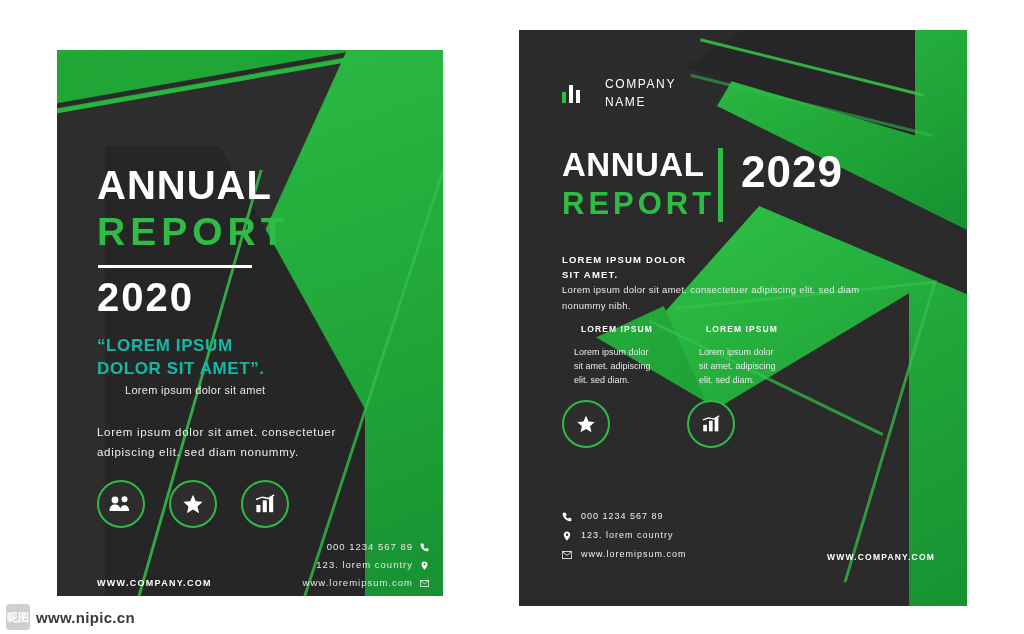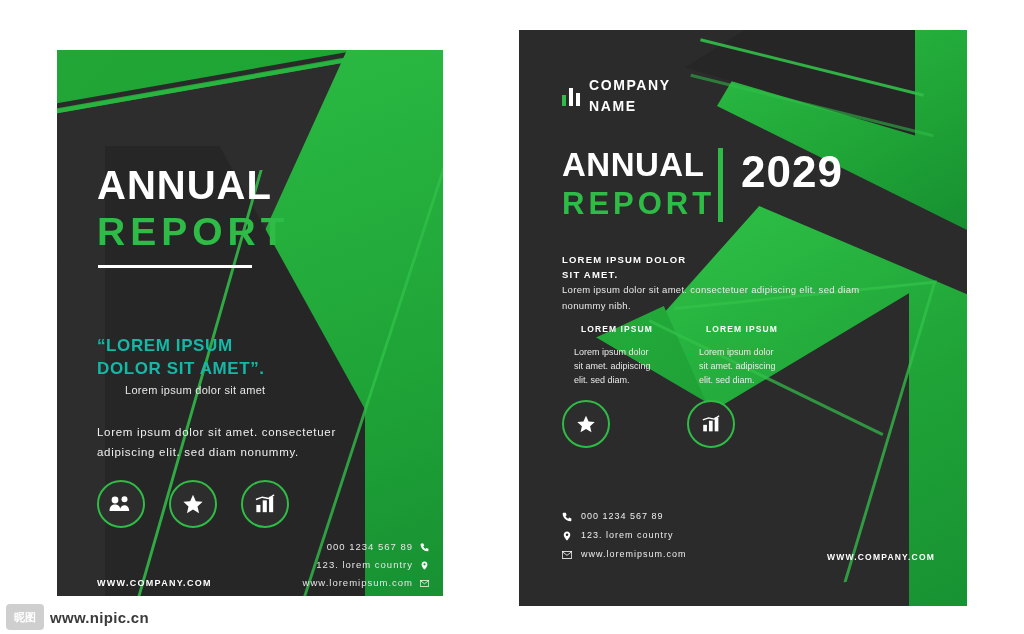--- a/index.html
+++ b/index.html
@@ -151,21 +151,21 @@
   }
   .p2-outline2{
     position:absolute;left:60px;bottom:-20px;width:260px;height:260px;
     border-top:3px solid #33c24a;
     transform:rotate(26deg);opacity:.7;
   }
   .p2-logo{position:absolute;left:43px;top:45px;display:flex;align-items:center;gap:9px;}
   .p2-logo .bars{display:flex;align-items:flex-end;gap:3px;height:20px;}
   .p2-logo .bars i{display:block;width:4px;background:#ffffff;}
   .p2-logo .bars i.g{background:#2fbc46;}
-  .p2-logo .txt{color:#ffffff;font-size:14px;font-weight:bold;letter-spacing:1.6px;line-height:1.5;}
+  .p2-logo .txt{color:#ffffff;font-size:12px;font-weight:normal;letter-spacing:1.6px;line-height:1.5;margin-left:16px;}
   .p2-title{
     position:absolute;left:43px;top:118px;color:#ffffff;font-size:33px;font-weight:bold;letter-spacing:.5px;line-height:1;
   }
   .p2-sub{
     position:absolute;left:43px;top:158px;color:#2fbc46;font-size:31px;font-weight:bold;letter-spacing:4px;line-height:1;
   }
   .p2-divider{
     position:absolute;left:199px;top:118px;width:5px;height:74px;background:#2fbc46;
   }
   .p2-year{
@@ -189,21 +189,21 @@
   .p2-contact .row{display:flex;align-items:center;gap:9px;}
   .p2-web{
     position:absolute;right:32px;bottom:44px;color:#ffffff;font-size:8.5px;letter-spacing:1.2px;font-weight:bold;
   }
 
   
   .wm-logo{
     position:absolute;left:6px;bottom:4px;display:flex;align-items:center;gap:6px;
   }
   .wm-logo .mark{
-    width:38px;height:26px;border-radius:4px;background:#cfcfcf;color:#ffffff;
+    width:24px;height:26px;border-radius:4px;background:#cfcfcf;color:#ffffff;
     font-size:11px;display:flex;align-items:center;justify-content:center;font-weight:bold;text-align:center;
   }
   .wm-logo .site{color:#3b3b3b;font-size:15px;font-weight:bold;letter-spacing:.3px;}
   .id-bar{
     position:absolute;right:0;bottom:0;height:20px;background:#3a3a3a;color:#ffffff;
     font-size:9.5px;display:flex;align-items:center;padding:0 8px;letter-spacing:.2px;
     font-family:"Liberation Sans", sans-serif;
   }
 </style>
 </head>
@@ -219,20 +219,21 @@
     <div class="p1-chev1"></div>
     <div class="p1-chev2"></div>
     <div class="p1-darkWedge"></div>
     <div class="p1-greenThinDiag"></div>
     <div class="p1-chevOutline"></div>
 
     <div class="p1-content">
       <div class="p1-title">ANNUAL</div>
       <div class="p1-sub">REPORT</div>
       <div class="p1-rule"></div>
+      <div class="p1-year">2020</div>
 
       <div class="p1-quote">
         <div>“LOREM IPSUM</div>
         <div>DOLOR SIT AMET”.</div>
       </div>
       <div class="p1-quotesub">Lorem ipsum dolor sit amet</div>
       <div class="p1-body">Lorem ipsum dolor sit amet. consectetuer adipiscing elit. sed diam nonummy.</div>
 
       <div class="p1-icons">
         <div class="circ">

